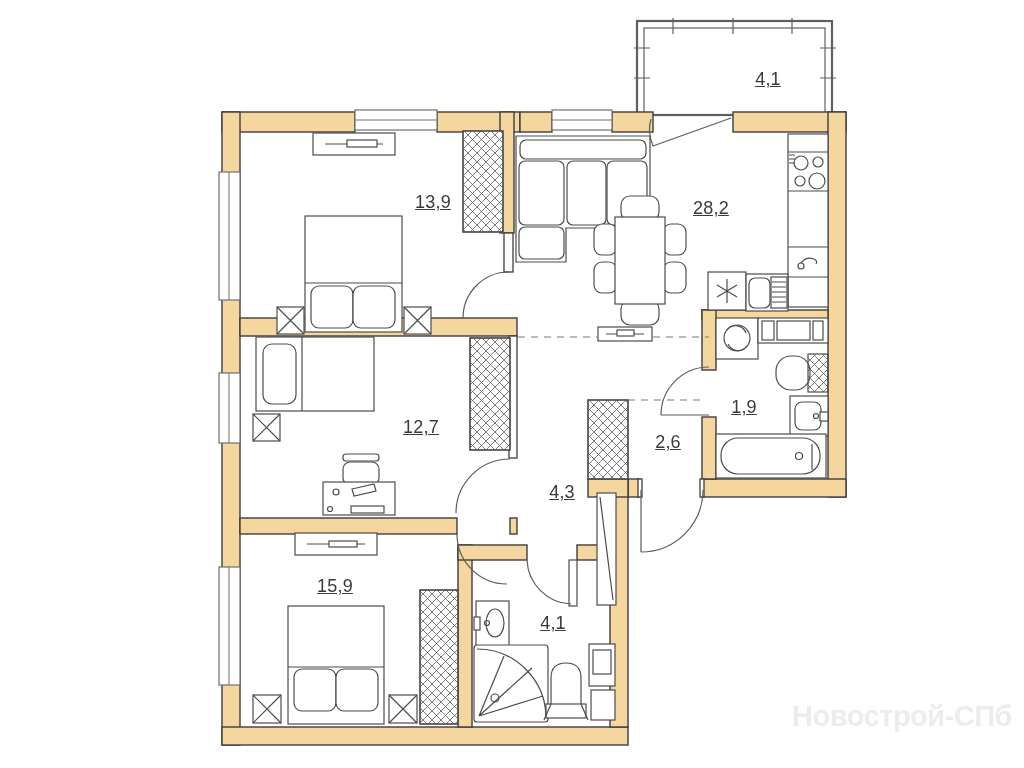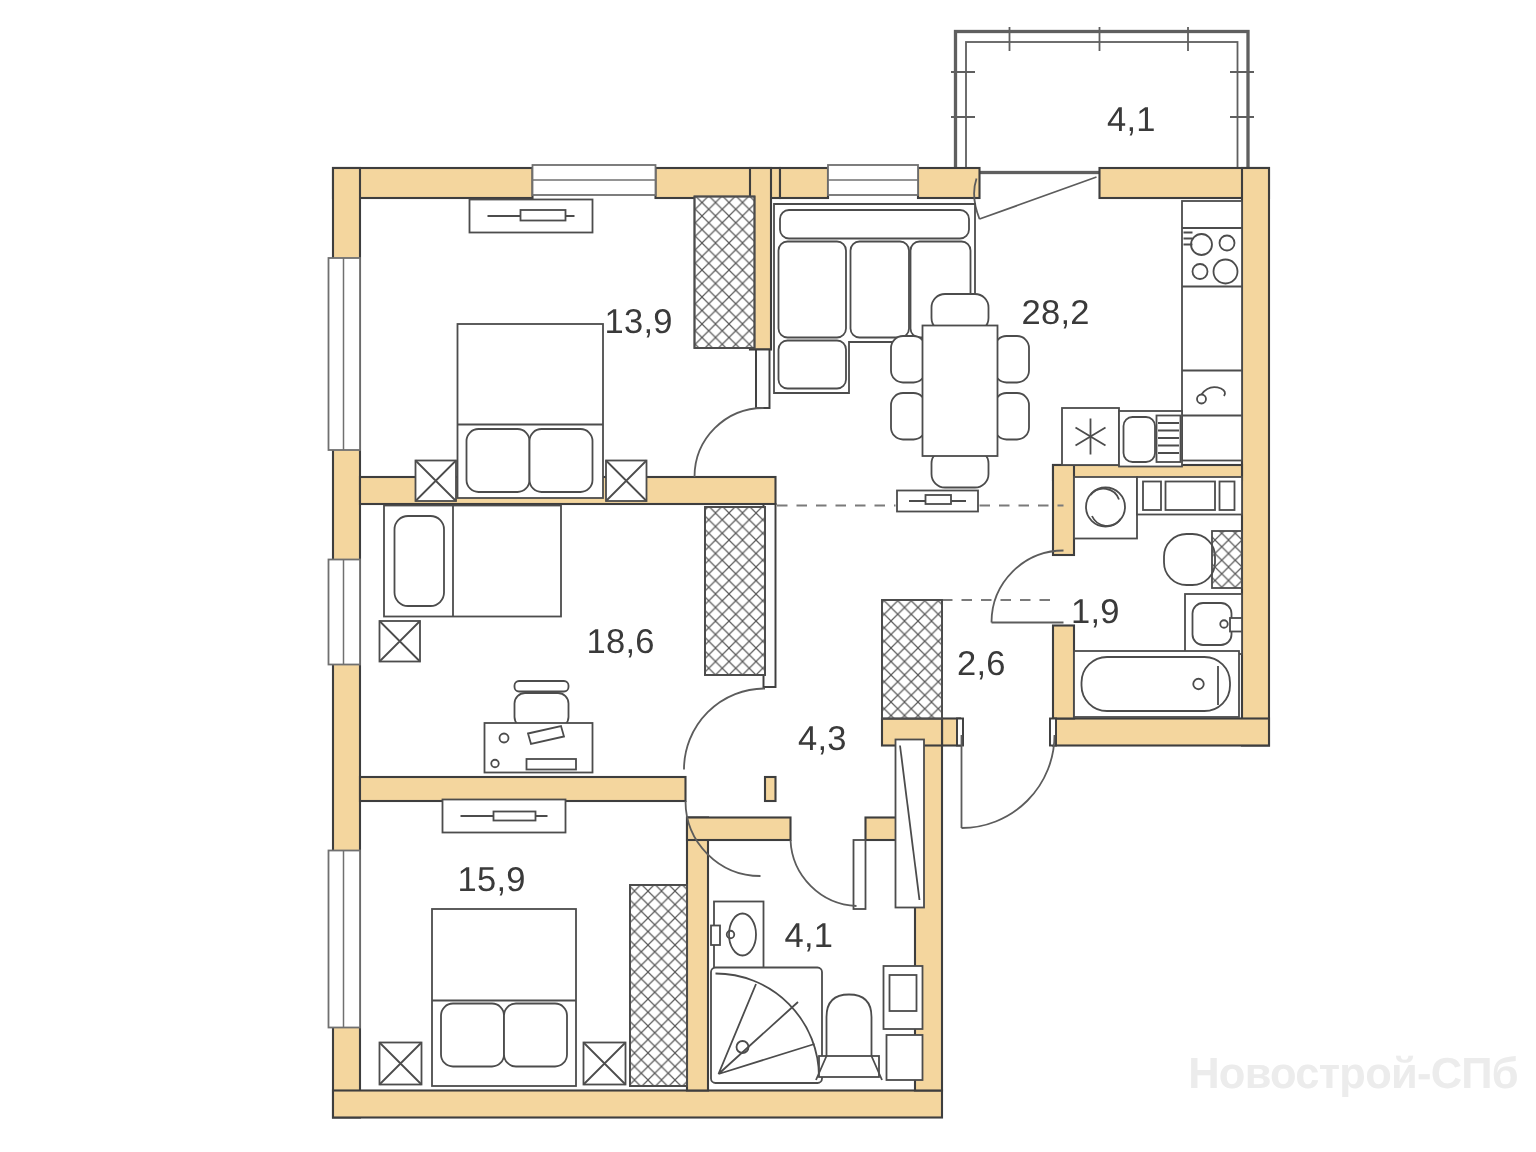--- a/index.html
+++ b/index.html
@@ -13,22 +13,22 @@
   .p   {fill:#fdfdfd;stroke:#3e3e3e;stroke-width:1.3;}
   .win {fill:#ffffff;stroke:#707070;stroke-width:1.2;}
   .wl  {stroke:#707070;stroke-width:1;fill:none;}
   .f   {fill:#ffffff;stroke:#4c4c4c;stroke-width:1.2;}
   .fn  {fill:none;stroke:#4c4c4c;stroke-width:1.2;}
   .d   {fill:none;stroke:#5c5c5c;stroke-width:1.2;}
   .dash{stroke:#7a7a7a;stroke-width:1.2;stroke-dasharray:7 6;fill:none;}
   .bal {fill:none;stroke:#5f5f5f;}
   .hf  {fill:url(#hx);stroke:#4c4c4c;stroke-width:1.2;}
   .area-label{
-    position:absolute;width:60px;height:22px;line-height:22px;text-align:left;
-    font-size:23px;color:#3a3a3a;letter-spacing:0.2px;white-space:nowrap;
+    position:absolute;width:60px;height:22px;line-height:22px;text-align:center;
+    font-size:18px;color:#3a3a3a;letter-spacing:0.2px;white-space:nowrap;text-decoration:underline;
   }
   .watermark{
     position:absolute;left:770px;top:700px;width:242px;text-align:right;
     font-size:29px;font-weight:700;color:#ececec;letter-spacing:-0.5px;white-space:nowrap;
   }
 </style>
 </head>
 <body>
 
 <div class="stage">
@@ -287,24 +287,24 @@
       </g>
       <g>
         <rect class="f" x="746" y="274" width="42" height="37"></rect>
         <rect class="fn" x="749" y="278" width="21" height="30" rx="6"></rect>
         <rect class="fn" x="771" y="277" width="16" height="31"></rect>
         <path class="fn" d="M772,282 H786 M772,287 H786 M772,292 H786 M772,297 H786 M772,302 H786"></path>
       </g>
     </g>
   </svg>
 
-  <div class="area-label" style="left:403px;top:203px">13,9</div>
+  <div class="area-label" style="left:403px;top:191px">13,9</div>
   <div class="area-label" style="left:681px;top:197px">28,2</div>
   <div class="area-label" style="left:738px;top:68px">4,1</div>
-  <div class="area-label" style="left:391px;top:416px">18,6</div>
+  <div class="area-label" style="left:391px;top:416px">12,7</div>
   <div class="area-label" style="left:532px;top:481px">4,3</div>
   <div class="area-label" style="left:638px;top:431px">2,6</div>
   <div class="area-label" style="left:714px;top:396px">1,9</div>
   <div class="area-label" style="left:305px;top:575px">15,9</div>
   <div class="area-label" style="left:523px;top:612px">4,1</div>
 
   <div class="watermark">Новострой-СПб</div>
 </div>
 
 </body></html>

